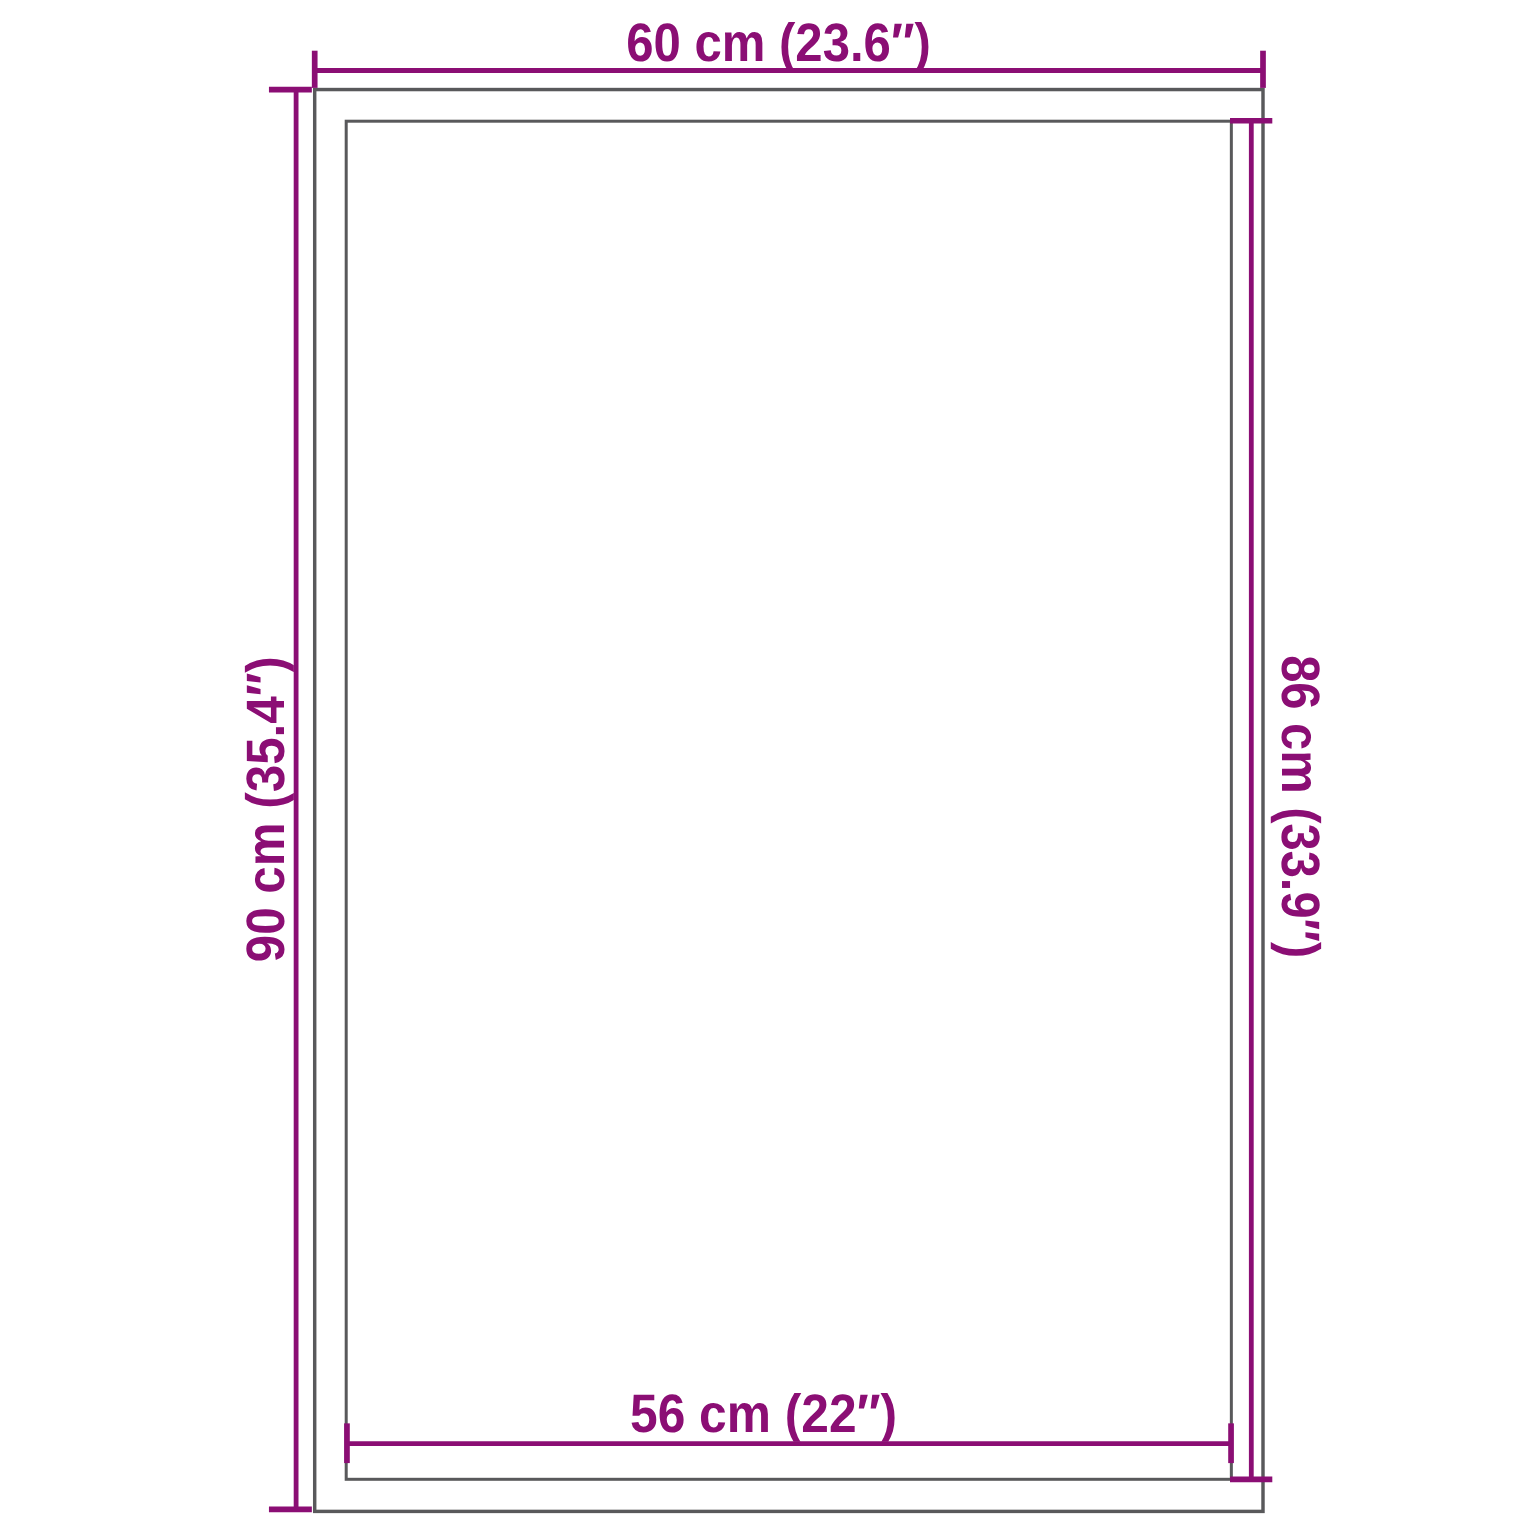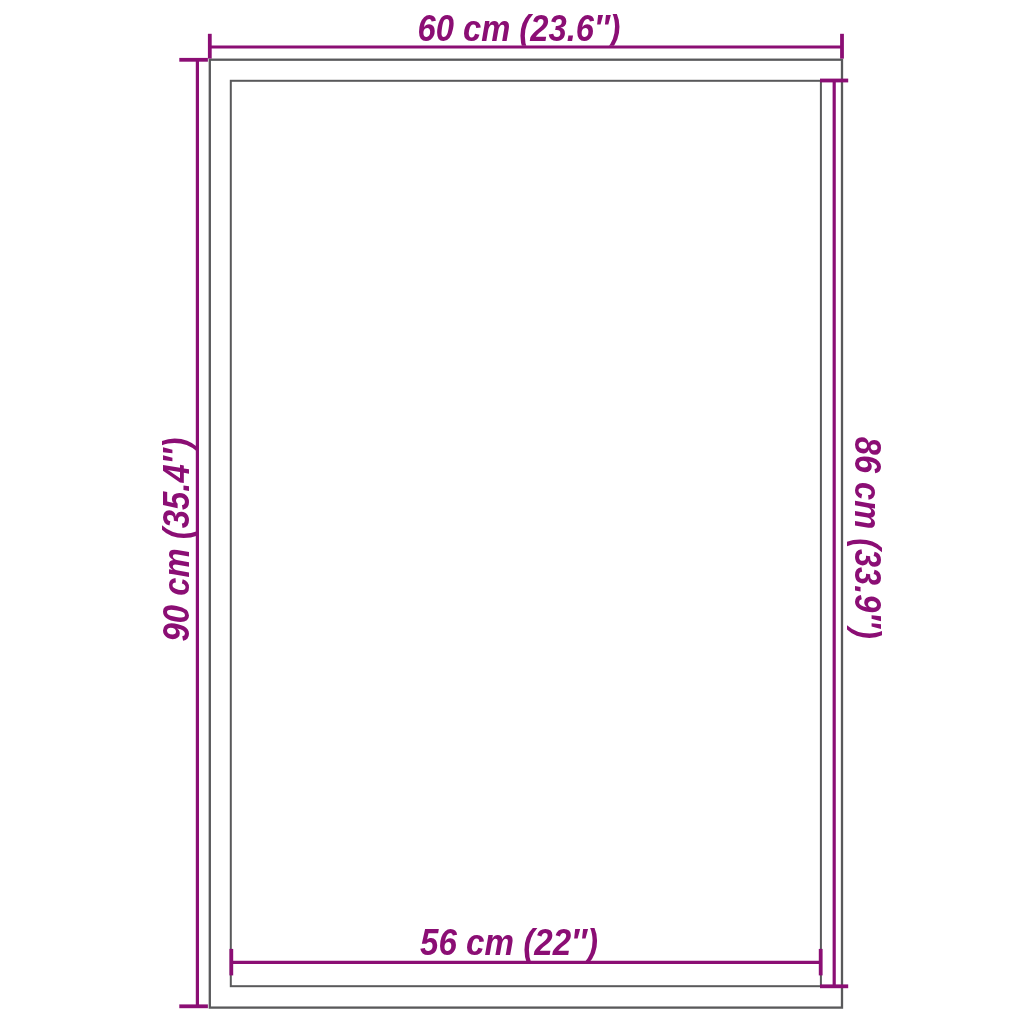--- a/index.html
+++ b/index.html
@@ -1,16 +1,16 @@
 <!DOCTYPE html>
 <html><head>
 <meta charset="utf-8">
 <style>
   html,body{margin:0;padding:0;background:#ffffff;}
-  .wrap{width:1024px;height:1024px;position:relative;background:#ffffff;font-style:italic;}
+  .wrap{width:1024px;height:1024px;position:relative;background:#ffffff;}
   text{font-family:"Liberation Sans",sans-serif;font-weight:bold;fill:#8B0E74;}
 </style>
 </head>
 <body>
 
 <div class="wrap">
 <svg width="1024" height="1024" viewBox="0 0 1024 1024" xmlns="http://www.w3.org/2000/svg">
   <defs>
     <clipPath id="ct">
           <rect x="0" y="0" width="1024" height="45.7"></rect>

